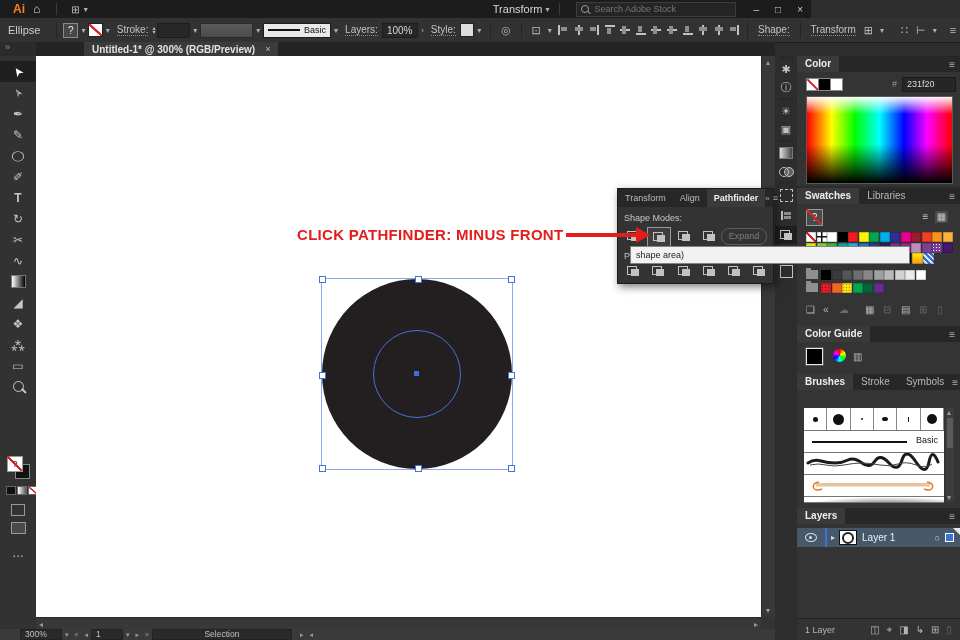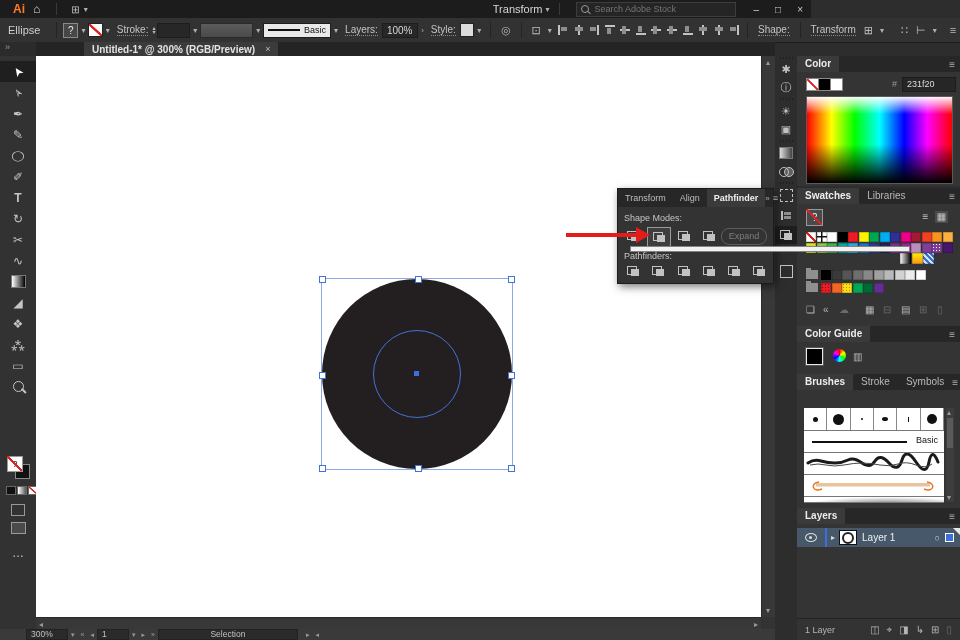--- a/index.html
+++ b/index.html
@@ -363,20 +363,21 @@
     <span class="handle" style="left:-3px;top:-3px"></span>
     <span class="handle" style="left:93px;top:-3px"></span>
     <span class="handle" style="right:-3px;top:-3px"></span>
     <span class="handle" style="left:-3px;top:93px"></span>
     <span class="handle" style="right:-3px;top:93px"></span>
     <span class="handle" style="left:-3px;bottom:-3px"></span>
     <span class="handle" style="left:93px;bottom:-3px"></span>
     <span class="handle" style="right:-3px;bottom:-3px"></span>
   </div>
 
+  <div class="abs ann-text" style="color:#e41c1c">CLICK PATHFINDER: MINUS FRONT</div>
   <div class="abs ann-line" style="background:#e41c1c"></div>
   <div class="abs ann-head" style="border-left:14px solid #e41c1c"></div>
 
   <div class="abs pfpanel">
     <div class="pf-tabs">
       <span class="pf-tab">Transform</span>
       <span class="pf-tab">Align</span>
       <span class="pf-tab active">Pathfinder</span>
       <span class="pf-ovf">»</span>
       <span class="pf-menu">≡</span>
@@ -410,20 +411,21 @@
       </div>
     <div class="pf-btn" style="left:105px;top:73px">
         <span class="sqr-ico"></span>
       </div>
     <div class="pf-btn" style="left:130px;top:73px">
         <span class="sqr-ico"></span>
       </div>
   </div>
 
   <div class="abs tooltip">
+    <span style="display:block">shape area)</span>
   </div>
 
   <div class="abs dock">
     <div class="strip">
       <span class="dots-sep" style="top:1px"></span>
       <div class="strip-ico" style="top:4px">
           <span>✱</span>
         </div>
       <div class="strip-ico" style="top:22px">
           <span>ⓘ</span>
@@ -657,21 +659,21 @@
             <span>↳</span>
             <span>⊞</span>
             <span class="picon dim" style="position:static">▯</span>
           </span>
         </div>
       </div>
     </div>
   </div>
 
   <div class="abs statusbar">
-    <span class="sb-field" style="margin-left:26px;width:32px">300%</span>
+    <span class="sb-field" style="margin-left:20px;width:32px">300%</span>
     <span class="sb-ch">▾</span>
     <span class="sb-ch">«</span>
     <span class="sb-ch">◂</span>
     <span class="sb-field" style="width:22px">1</span>
     <span class="sb-ch">▾</span>
     <span class="sb-ch">▸</span>
     <span class="sb-ch">»</span>
     <span class="sb-field" style="width:130px;justify-content:center;display:flex">Selection</span>
     <span class="sb-ch" style="margin-left:8px">▸</span>
     <span class="sb-ch">◂</span>

